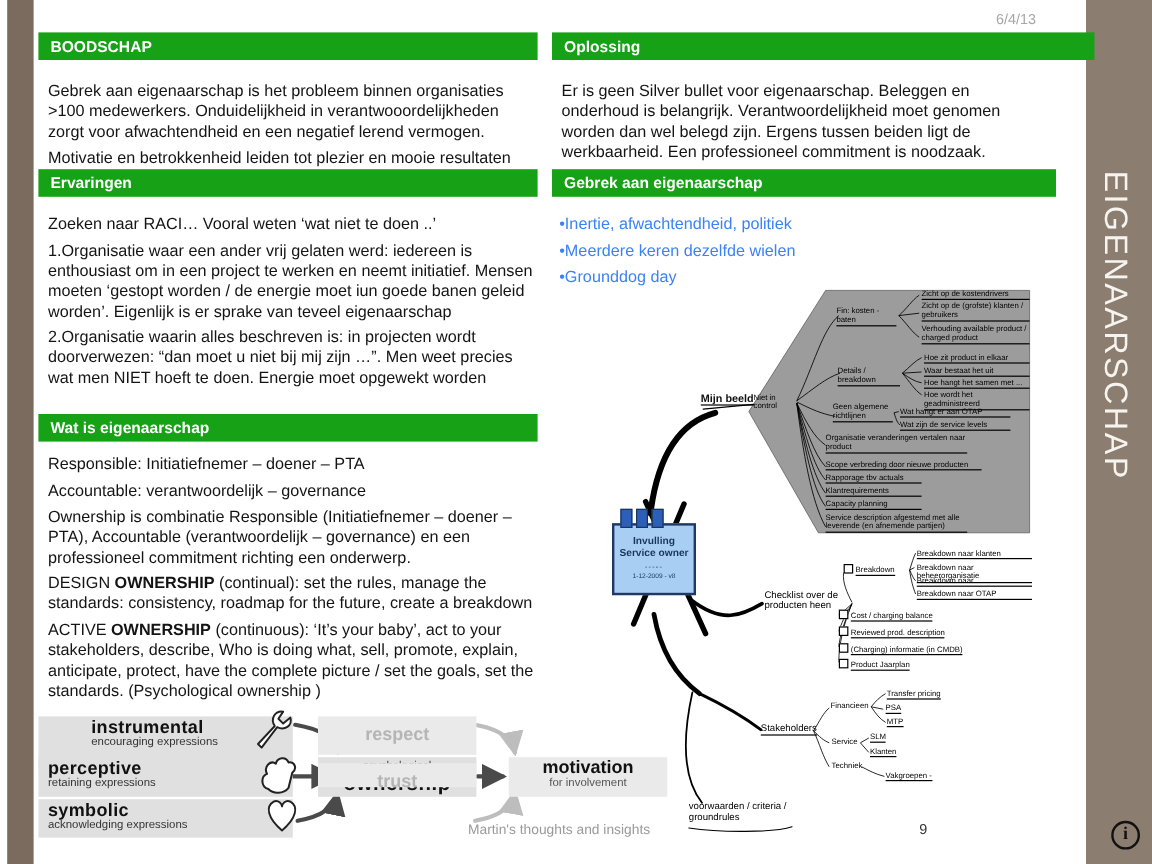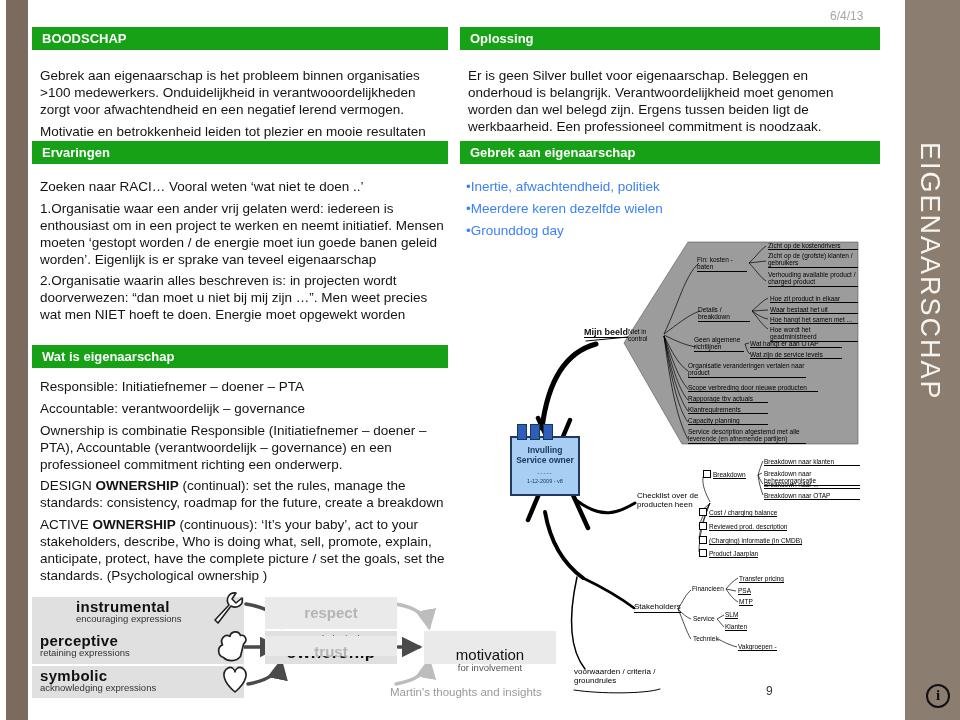--- a/index.html
+++ b/index.html
@@ -19,21 +19,21 @@
   .foot{font-size:11.5px;color:#9a9a9a;}
   .pageno{font-size:12px;color:#333;}
   
   .mrow{width:212px;background:#e0e0e0;box-sizing:border-box;padding:2px 0 0 8px;}
   .mrow .t1{font-weight:700;font-size:15px;line-height:1.0;letter-spacing:.3px;}
   .mrow .t2{font-size:9.5px;color:#333;line-height:1.1;}
   .cbox{width:132px;box-sizing:border-box;text-align:center;}
   .grey-word{color:#b5b5b5;font-weight:700;font-size:15px;padding-top:7px;}
   .own-small{font-size:9.5px;color:#444;line-height:1;padding-top:3px;}
   .own-big{font-size:17px;font-weight:700;line-height:1;letter-spacing:.5px;}
-  .mot-big{font-size:15px;font-weight:400;line-height:1;padding-top:16px;}
+  .mot-big{font-size:15px;font-weight:700;line-height:1;padding-top:1px;}
   .mot-small{font-size:9.5px;color:#555;line-height:1.2;}
   
   .mm{font-size:6.5px;line-height:1.12;color:#000;}
   .mm-u{border-bottom:0.8px solid #000;}
   .mm-node{font-size:6.5px;}
   .mm-root{font-size:9px;font-weight:700;border-bottom:1px solid #000;}
   .mm-big{font-size:8px;}
   .chk{display:inline-block;width:6px;height:6px;border:0.9px solid #000;
        background:#fff;margin-right:2px;vertical-align:-1px;}
   .sobox{left:510px;top:436px;width:70px;height:60px;background:#a9cef4;
@@ -147,21 +147,21 @@
 
   <div class="abs hdr" style="left:32px;top:345px;width:416px;">Wat is eigenaarschap</div>
   <div class="abs btxt" style="left:40px;top:379px;width:406px;">
     <p><span>Responsible: Initiatiefnemer – doener – PTA</span></p>
     <p><span>Accountable: verantwoordelijk – governance</span></p>
     <p><span>Ownership is combinatie Responsible (Initiatiefnemer – doener – PTA), Accountable (verantwoordelijk – governance) en een professioneel commitment richting een onderwerp.</span></p>
     <p><span>DESIGN </span><b>OWNERSHIP</b><span> (continual): set the rules, manage the standards: consistency, roadmap for the future, create a breakdown</span></p>
     <p><span>ACTIVE </span><b>OWNERSHIP</b><span> (continuous): ‘It’s your baby’, act to your stakeholders,  describe, Who is doing what, sell, promote, explain, anticipate, protect, have the complete picture / set the goals, set the standards. (Psychological ownership )</span></p>
   </div>
 
-  <div class="abs hdr" style="left:460px;top:27px;width:420px;">Oplossing</div>
+  <div class="abs hdr" style="left:460px;top:27px;width:452px;">Oplossing</div>
   <div class="abs btxt" style="left:468px;top:68px;width:408px;">
     <p><span>Er  is geen Silver bullet voor eigenaarschap. Beleggen en onderhoud is belangrijk. Verantwoordelijkheid moet genomen worden dan wel belegd zijn.  Ergens tussen beiden ligt de werkbaarheid. Een professioneel commitment is noodzaak.</span></p>
   </div>
 
   <div class="abs hdr" style="left:460px;top:141px;width:420px;">Gebrek aan eigenaarschap</div>
   <div class="abs bullets" style="left:466px;top:179px;width:400px;">
     <div>•Inertie, afwachtendheid, politiek</div>
     <div>•Meerdere keren dezelfde wielen</div>
     <div>•Grounddog day</div>
   </div>

